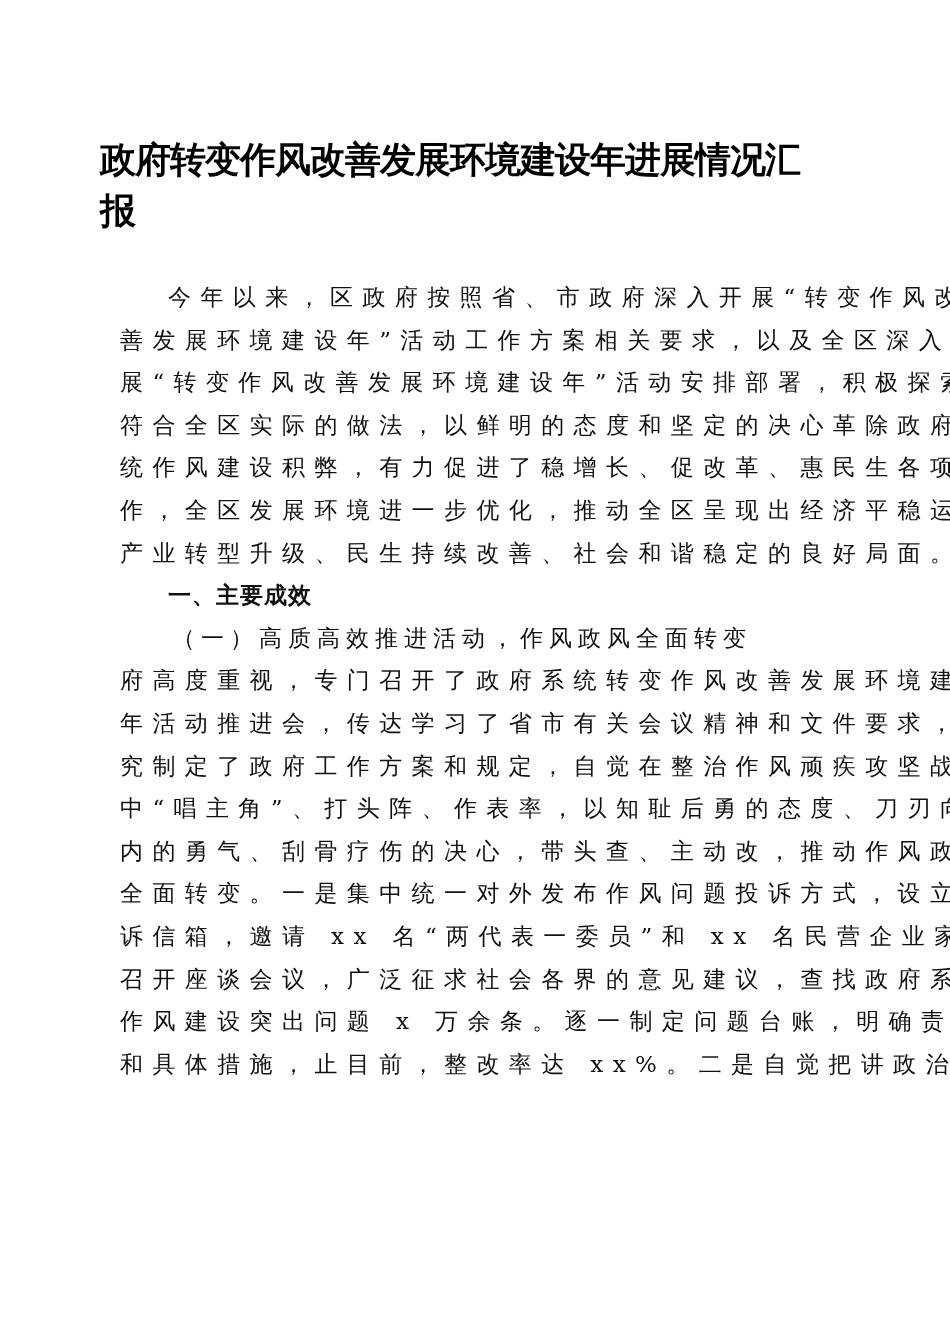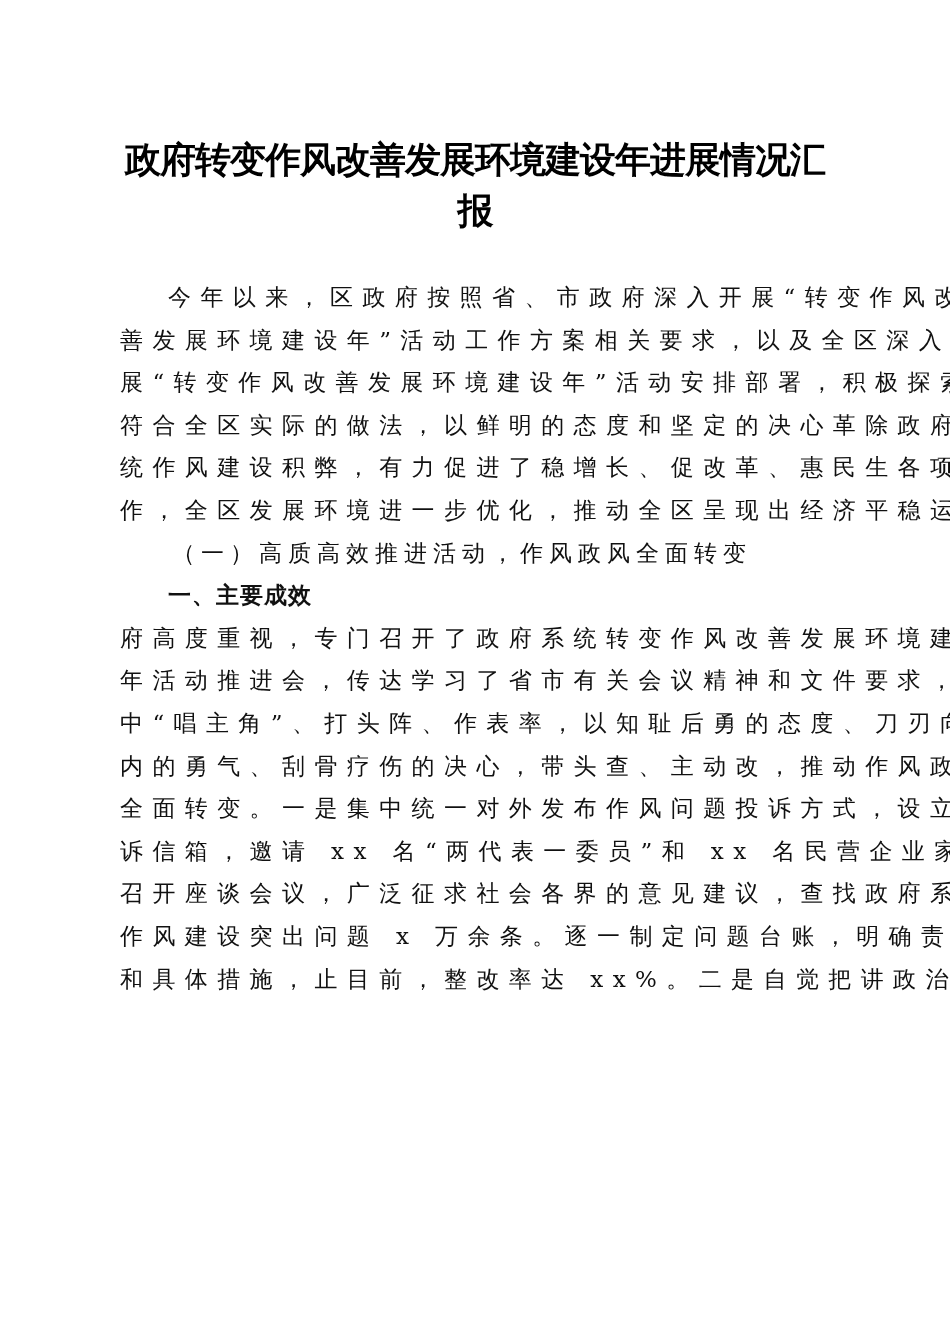--- a/index.html
+++ b/index.html
@@ -20,21 +20,20 @@
       top: 0;
       width: 950px;
       height: 1344px;
       background: #ffffff;
     }
     .title {
       position: absolute;
       left: 100px;
       top: 134px;
       width: 750px;
-      text-align: center;
       font-family: "DejaVu Serif", "Liberation Serif", serif;
       font-weight: bold;
       font-size: 36px;
       line-height: 51px;
       letter-spacing: -1px;
       color: #000000;
     }
     .title .tline {
       display: block;
       white-space: nowrap;
@@ -81,28 +80,30 @@
   </div>
 
   <div class="body">
     <div>
       <span class="line indent">今年以来，区政府按照省、市政府深入开展“转变作风改</span>
       <span class="line">善发展环境建设年”活动工作方案相关要求，以及全区深入开</span>
       <span class="line">展“转变作风改善发展环境建设年”活动安排部署，积极探索</span>
       <span class="line">符合全区实际的做法，以鲜明的态度和坚定的决心革除政府系</span>
       <span class="line">统作风建设积弊，有力促进了稳增长、促改革、惠民生各项工</span>
       <span class="line">作，全区发展环境进一步优化，推动全区呈现出经济平稳运行、</span>
+      <span class="line">产业转型升级、民生持续改善、社会和谐稳定的良好局面。</span>
     </div>
 
+    <span class="line heading1">一、主要成效</span>
     <span class="line heading2">（一）高质高效推进活动，作风政风全面转变</span>
-    <span class="line heading1">一、主要成效</span>
 
     <div>
       <span class="line">府高度重视，专门召开了政府系统转变作风改善发展环境建设</span>
       <span class="line">年活动推进会，传达学习了省市有关会议精神和文件要求，研</span>
+      <span class="line">究制定了政府工作方案和规定，自觉在整治作风顽疾攻坚战</span>
       <span class="line">中“唱主角”、打头阵、作表率，以知耻后勇的态度、刀刃向</span>
       <span class="line">内的勇气、刮骨疗伤的决心，带头查、主动改，推动作风政风</span>
       <span class="line">全面转变。一是集中统一对外发布作风问题投诉方式，设立投</span>
       <span class="line">诉信箱，邀请 xx 名“两代表一委员”和 xx 名民营企业家代表</span>
       <span class="line">召开座谈会议，广泛征求社会各界的意见建议，查找政府系统</span>
       <span class="line">作风建设突出问题 x 万余条。逐一制定问题台账，明确责任人</span>
       <span class="line">和具体措施，止目前，整改率达 xx%。二是自觉把讲政治贯穿</span>
     </div>
   </div>
 

